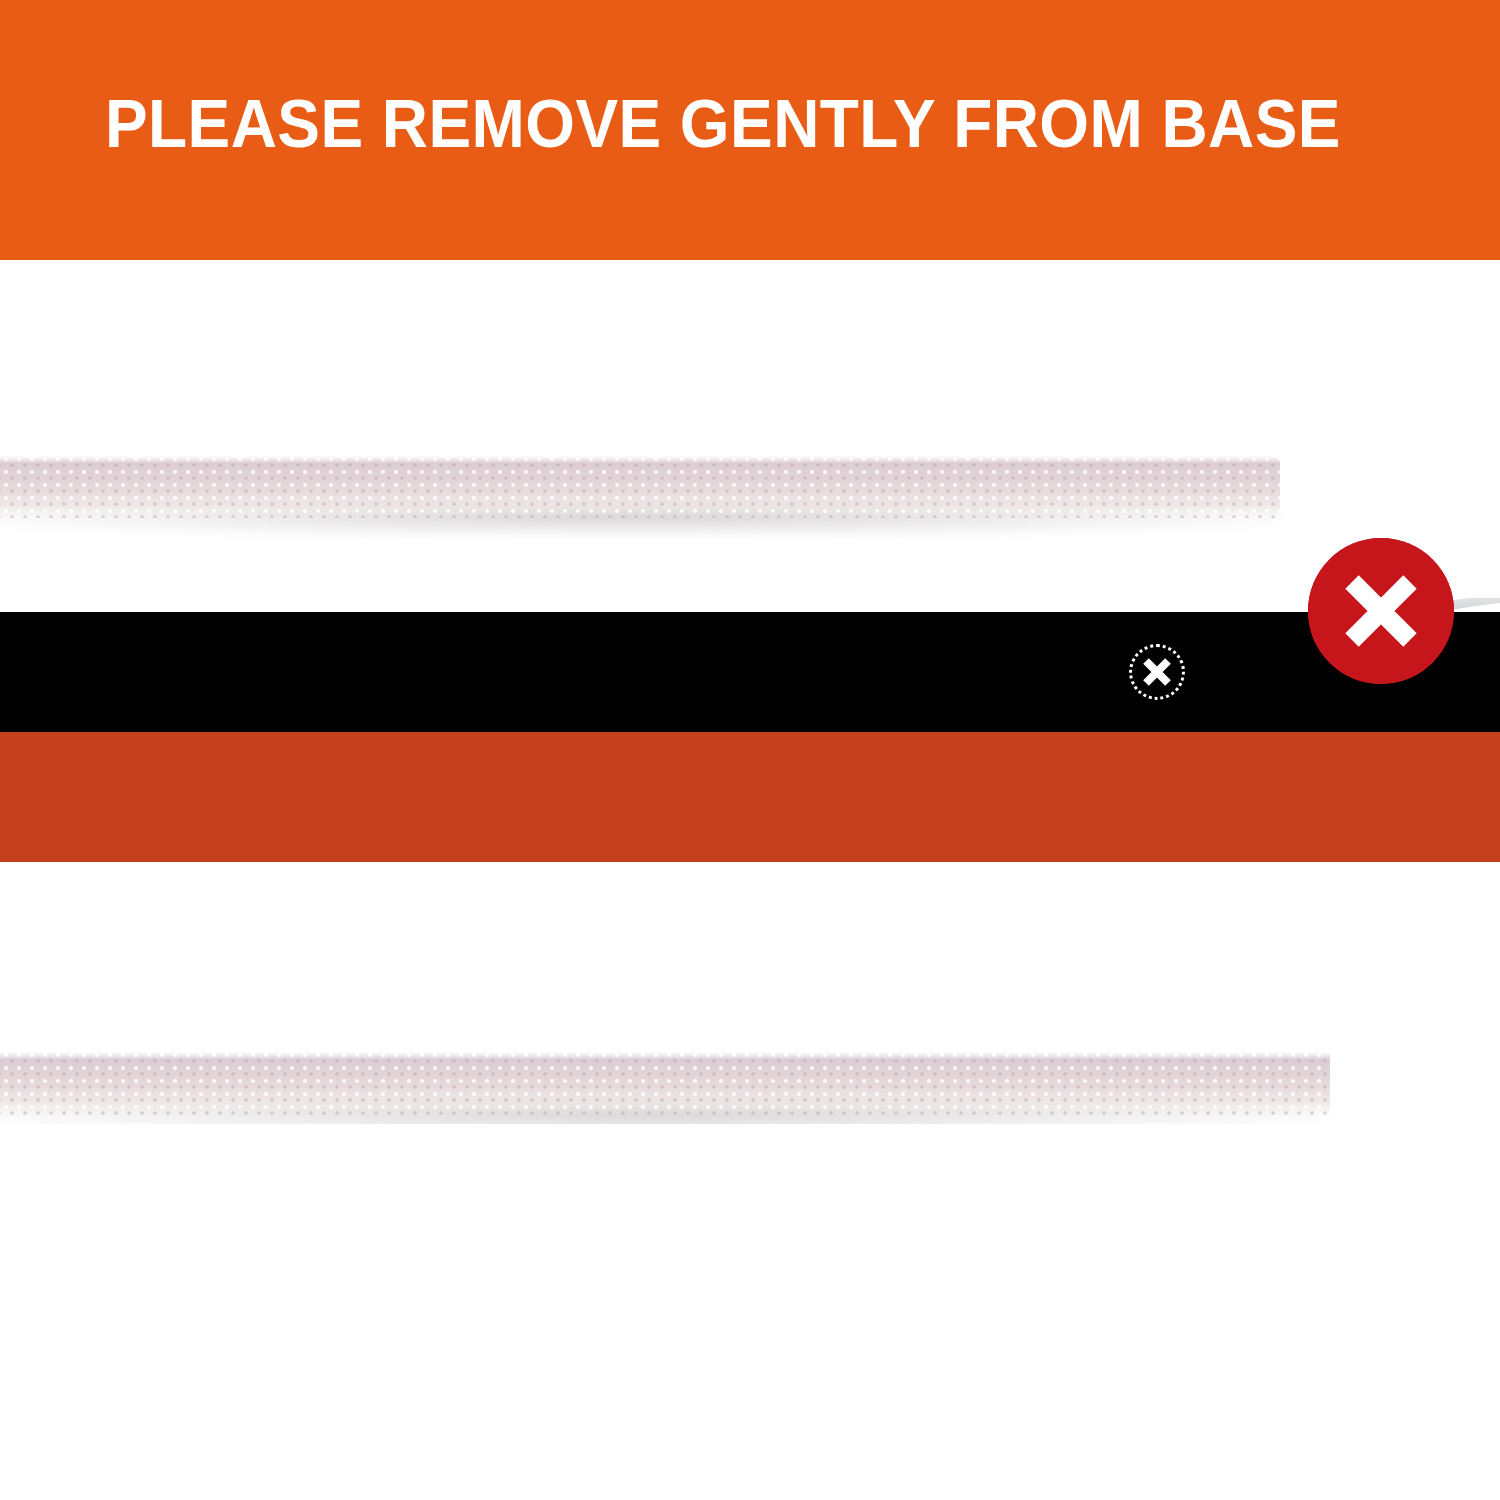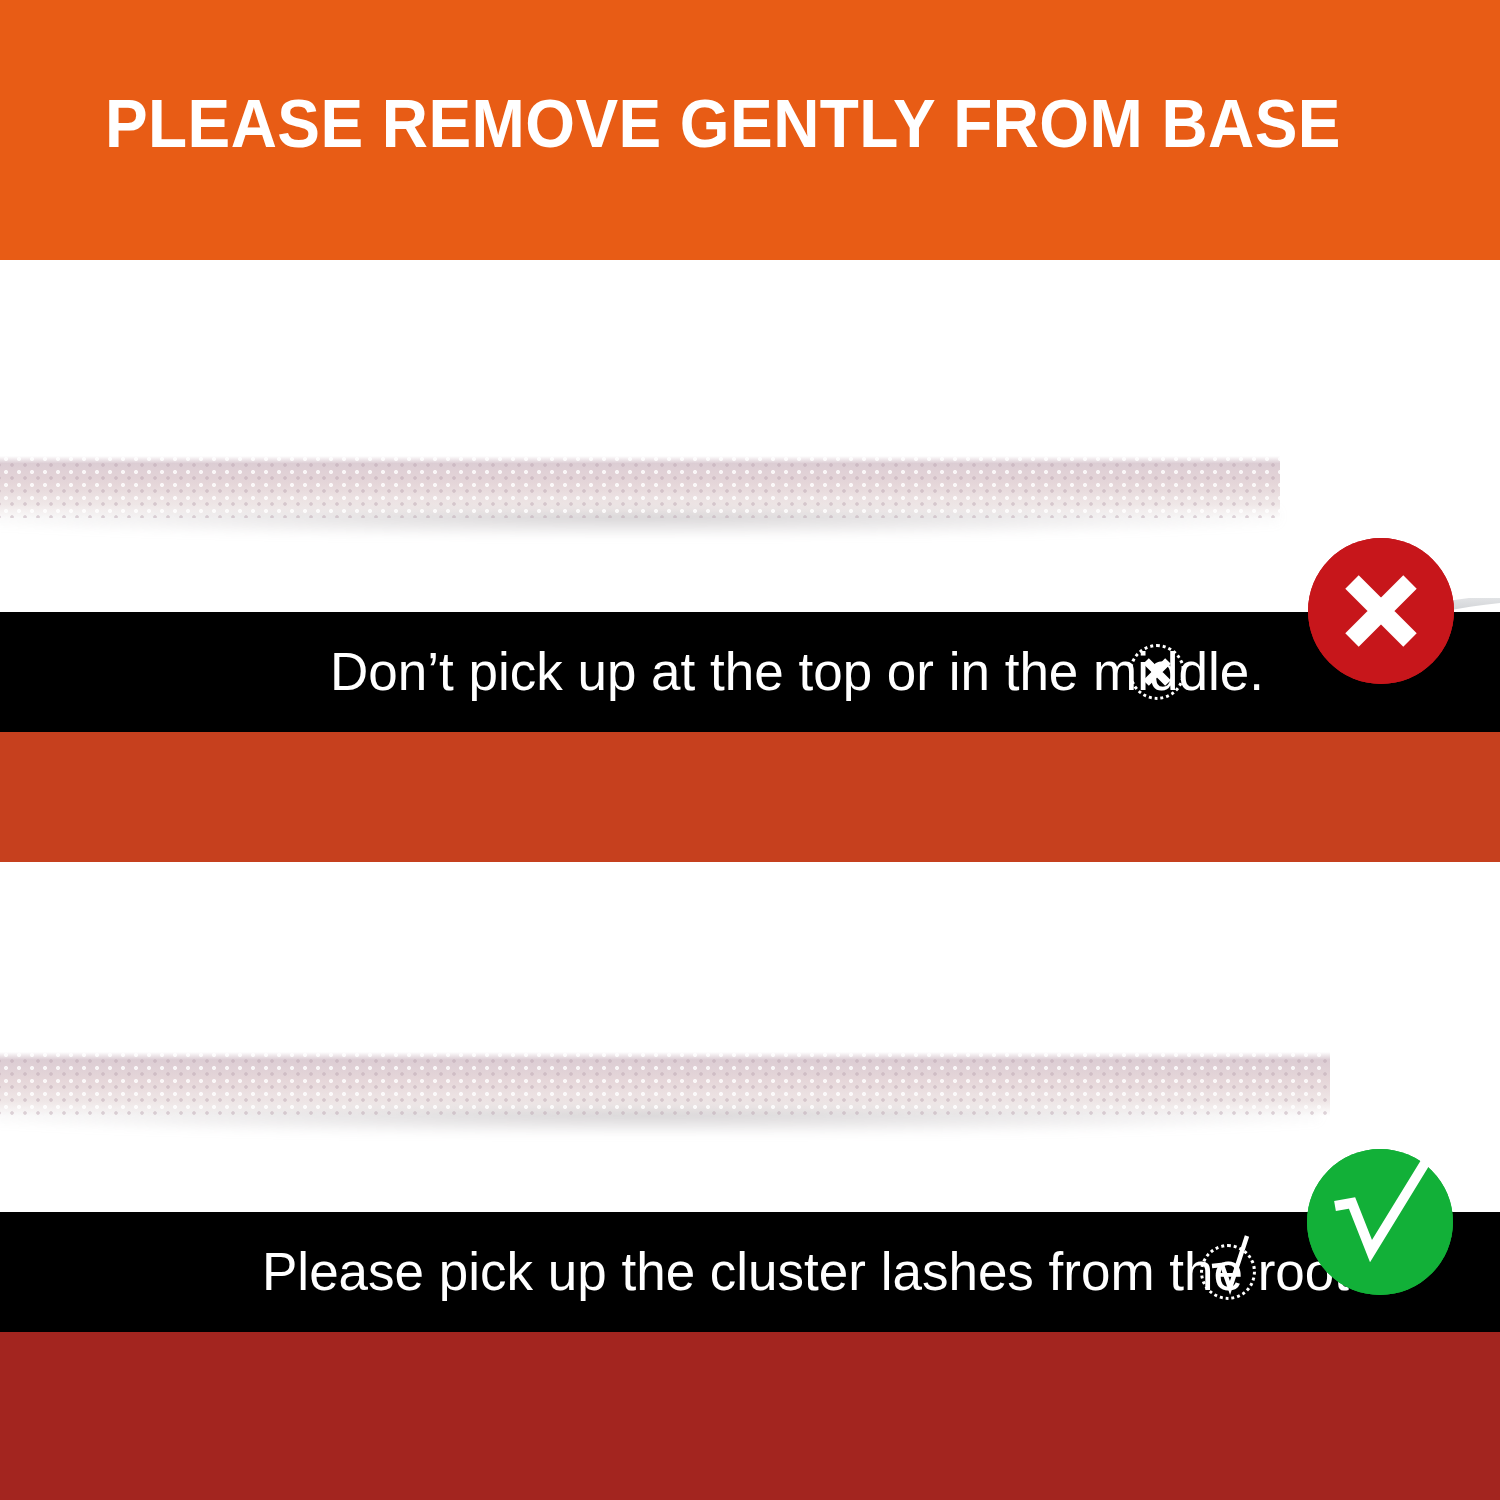--- a/index.html
+++ b/index.html
@@ -9,21 +9,21 @@
   }
   body {
     width: 1500px;
     height: 1500px;
     font-family: "Liberation Sans", sans-serif;
     overflow: hidden;
   }
   .page {
     position: relative;
     width: 1500px;
-    height: 1500px;
+    height: 1124px;
     background: #ffffff;
     overflow: hidden;
   }
 
   
   .header-banner {
     position: absolute;
     left: 0;
     top: 0;
     width: 1500px;
@@ -193,21 +193,20 @@
 
       <path d="M420,2 C330,6 250,28 160,62 C110,82 60,96 20,101 C48,92 96,76 140,56 C230,16 330,-2 420,-6 Z" fill="url(#tzTopA)"></path>
 
       <path d="M420,26 C335,30 255,52 168,86 C118,106 66,116 22,104 C70,110 120,100 170,78 C258,40 336,20 420,16 Z" fill="url(#tzTopB)" opacity="0.95"></path>
 
       <path d="M418,14 C338,18 262,38 182,70 C132,90 86,102 44,104" fill="none" stroke="#ffffff" stroke-width="3" opacity="0.55"></path>
     </svg>
   </div>
 
   <div class="caption-bar" id="caption-bar-top">
-    <div class="caption-text" id="caption-text-top">Don’t pick up at the top or in the middle.</div>
     <div class="inline-mark" style="left:1129px;">
       <div class="dotted-ring"></div>
       <svg class="mark-x" viewBox="0 0 56 56">
         <path d="M17 17 L39 39 M39 17 L17 39" stroke="#ffffff" stroke-width="8" stroke-linecap="butt"></path>
       </svg>
     </div>
   </div>
 
   <div class="badge" id="badge-x">
     <svg viewBox="0 0 146 146">

